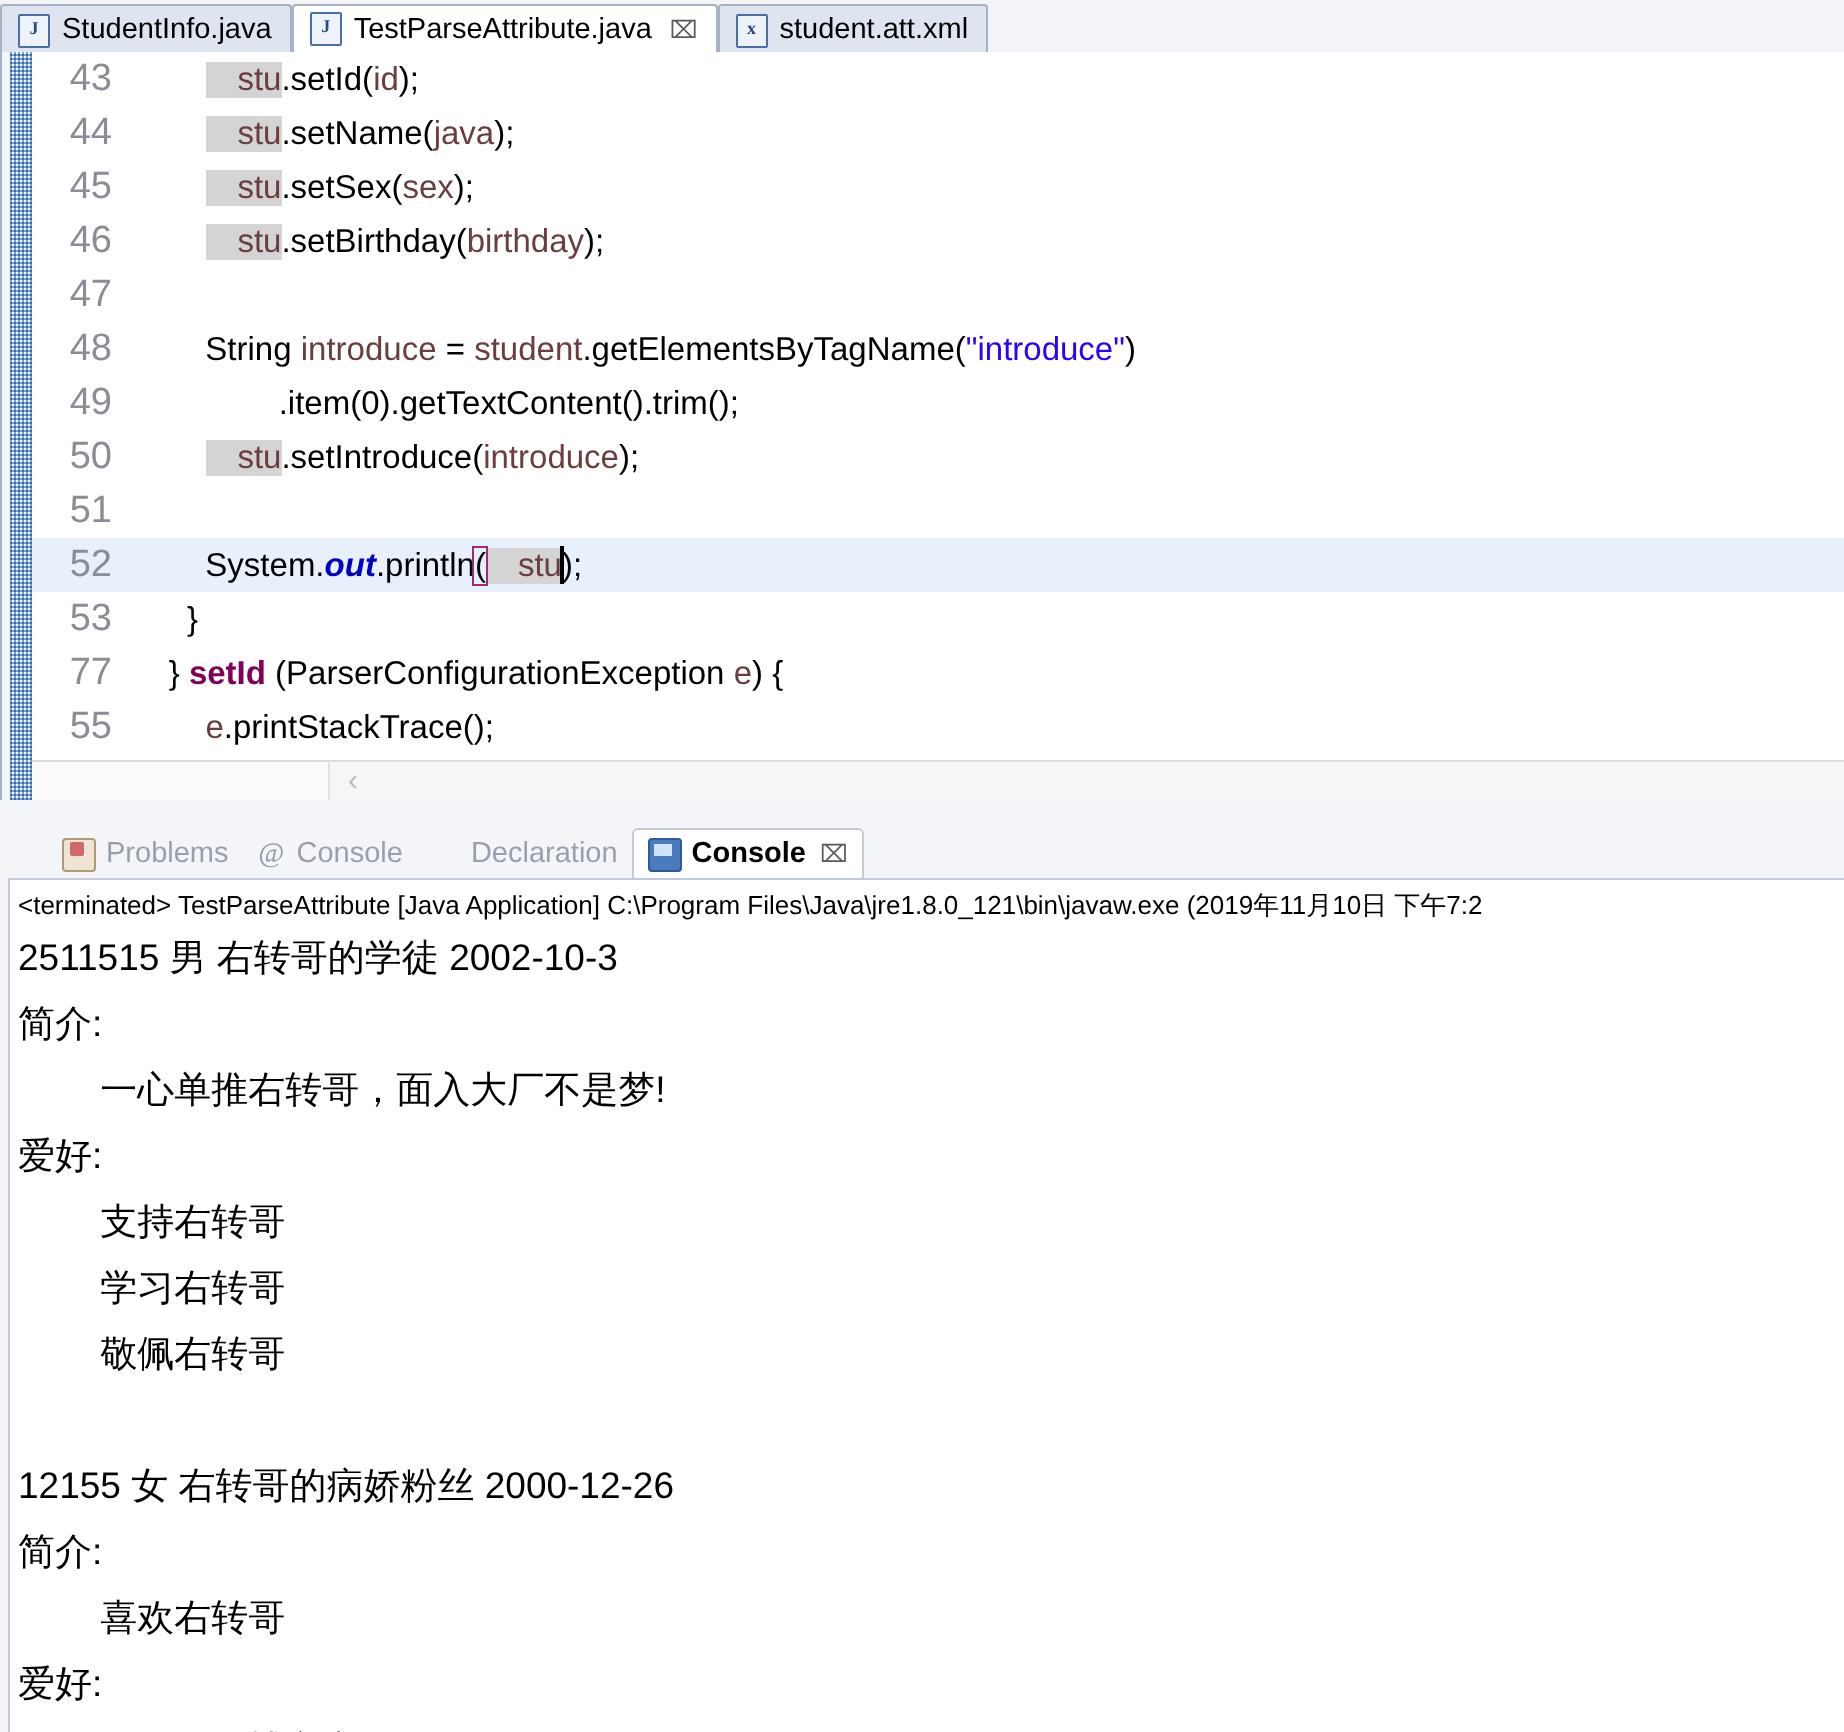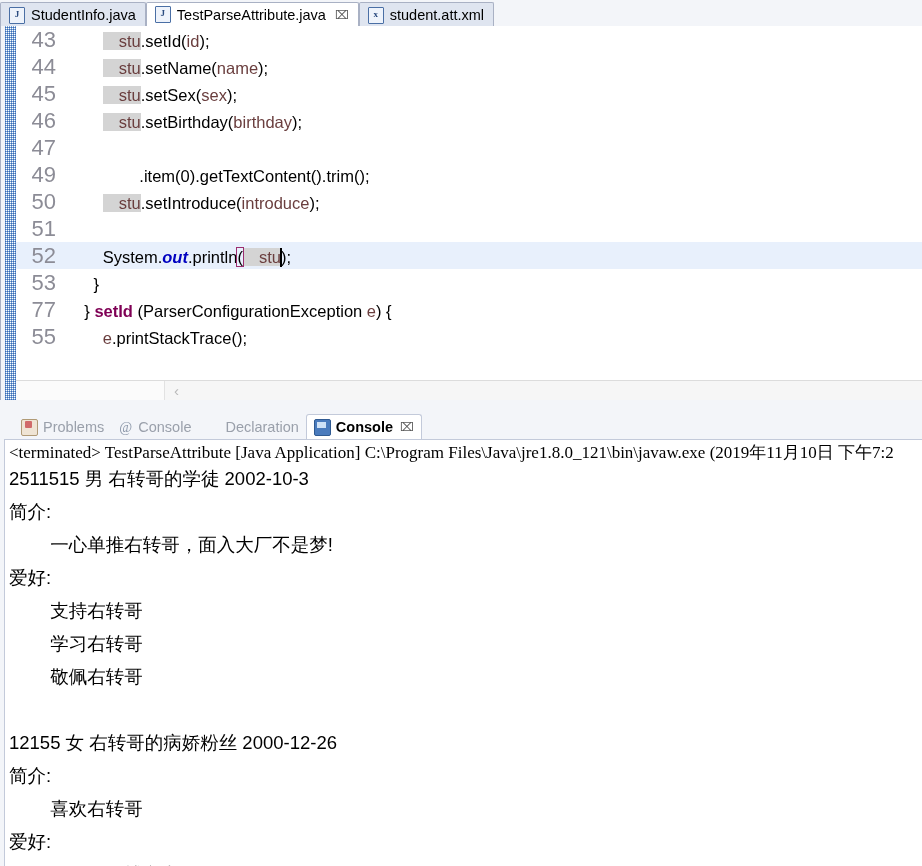--- a/index.html
+++ b/index.html
@@ -70,21 +70,21 @@
   .codeline {
     position: relative; height: 27px; line-height: 27px;
     white-space: pre;
     font-family: "Liberation Sans", sans-serif;
     font-size: 16.5px;
     color: #000;
   }
   .codeline.cur { background: #e8f0fc; }
   .lnum {
     display: inline-block; width: 40px; text-align: right;
-    color: #8c8c96; font-size: 22px;
+    color: #8c8c96; font-size: 19px;
     padding-right: 10px; box-sizing: content-box;
     user-select: none;
   }
   .code { display: inline; }
 
   
   .k-kw     { color: #7f0055; font-weight: bold; }   
   .k-field  { color: #0000c0; font-weight: bold; font-style: italic; } 
   .k-str    { color: #2a00ff; }                      
   .k-local  { color: #6a3e3e; }                      
@@ -115,21 +115,21 @@
   
   .sash { position: absolute; left: 0; top: 400px; width: 922px; height: 12px; background: #f3f5f9; }
 
   
   .panel {
     position: absolute; left: 0; top: 412px; width: 922px; height: 454px;
     background: #f3f5f9;
   }
   .paneltabs {
     position: absolute; left: 0; top: 0; width: 892px; height: 27px;
-    display: flex; align-items: flex-end; padding-left: 14px; box-sizing: border-box;
+    display: flex; align-items: flex-end; padding-left: 24px; box-sizing: border-box;
   }
   .ptab {
     height: 26px; display: flex; align-items: center; gap: 5px;
     padding: 0 7px; font-size: 14.5px; color: #9aa0ab;
     box-sizing: border-box; position: relative; top: 1px;
   }
   .ptab.active {
     background: #ffffff; color: #000; font-weight: bold;
     border: 1px solid #c3cada; border-bottom: 1px solid #ffffff;
     border-radius: 3px 3px 0 0;
@@ -138,22 +138,22 @@
 
   .console {
     position: absolute; left: 4px; top: 27px; width: 918px; height: 427px;
     background: #ffffff;
     border-top: 1px solid #c3cada;
     border-left: 1px solid #c3cada;
     box-sizing: border-box;
     overflow: hidden;
   }
   .term {
-    font-family: Liberation Serif, serif;
-    font-size: 17px; color: #000;
+    font-family: Liberation Sans, sans-serif;
+    font-size: 13px; color: #000;
     white-space: nowrap;
     padding: 4px 0 0 4px;
     line-height: 18px;
   }
   .outline {
     font-family: "Liberation Sans", sans-serif;
     font-size: 18.5px; color: #000;
     white-space: pre;
     padding-left: 4px;
     line-height: 33px;
@@ -197,24 +197,25 @@
         <span class="ficon xml">x</span>
         <span class="tab-label">student.att.xml</span>
       </div>
     </div>
 
   <div class="editor">
     <div class="ruler-edge"></div>
     <div class="changeruler"></div>
     <div class="codewrap">
         <div class="codeline"><span class="lnum">43</span><span class="code"><span class="k-plain">        </span><span class="k-local k-occ">stu</span><span class="k-plain">.setId(</span><span class="k-local">id</span><span class="k-plain">);</span></span></div>
-        <div class="codeline"><span class="lnum">44</span><span class="code"><span class="k-plain">        </span><span class="k-local k-occ">stu</span><span class="k-plain">.setName(</span><span class="k-local">name</span><span class="k-plain">);</span></span></div>
+        <div class="codeline"><span class="lnum">44</span><span class="code"><span class="k-plain">        </span><span class="k-local k-occ">stu</span><span class="k-plain">.setName(</span><span class="k-local">java</span><span class="k-plain">);</span></span></div>
         <div class="codeline"><span class="lnum">45</span><span class="code"><span class="k-plain">        </span><span class="k-local k-occ">stu</span><span class="k-plain">.setSex(</span><span class="k-local">sex</span><span class="k-plain">);</span></span></div>
         <div class="codeline"><span class="lnum">46</span><span class="code"><span class="k-plain">        </span><span class="k-local k-occ">stu</span><span class="k-plain">.setBirthday(</span><span class="k-local">birthday</span><span class="k-plain">);</span></span></div>
         <div class="codeline"><span class="lnum">47</span><span class="code"><span class="k-plain"></span></span></div>
+        <div class="codeline"><span class="lnum">48</span><span class="code"><span class="k-plain">        String </span><span class="k-local">introduce</span><span class="k-plain"> = </span><span class="k-local">student</span><span class="k-plain">.getElementsByTagName(</span><span class="k-str">"introduce"</span><span class="k-plain">)</span></span></div>
         <div class="codeline"><span class="lnum">49</span><span class="code"><span class="k-plain">                .item(0).getTextContent().trim();</span></span></div>
         <div class="codeline"><span class="lnum">50</span><span class="code"><span class="k-plain">        </span><span class="k-local k-occ">stu</span><span class="k-plain">.setIntroduce(</span><span class="k-local">introduce</span><span class="k-plain">);</span></span></div>
         <div class="codeline"><span class="lnum">51</span><span class="code"><span class="k-plain"></span></span></div>
         <div class="codeline cur"><span class="lnum">52</span><span class="code"><span class="k-plain">        System.</span><span class="k-field">out</span><span class="k-plain">.println</span><span class="k-plain bracket">(</span><span class="k-local k-occ">stu</span><span class="caret"></span><span class="k-plain">)</span><span class="k-plain">;</span></span></div>
         <div class="codeline"><span class="lnum">53</span><span class="code"><span class="k-plain">      }</span></span></div>
         <div class="codeline"><span class="lnum">77</span><span class="code"><span class="k-plain">    } </span><span class="k-kw">setId</span><span class="k-plain"> (ParserConfigurationException </span><span class="k-local">e</span><span class="k-plain">) {</span></span></div>
         <div class="codeline"><span class="lnum">55</span><span class="code"><span class="k-plain">        </span><span class="k-local">e</span><span class="k-plain">.printStackTrace();</span></span></div>
       </div>
     <div class="hscroll">
       <div class="hscroll-thumb"></div>

